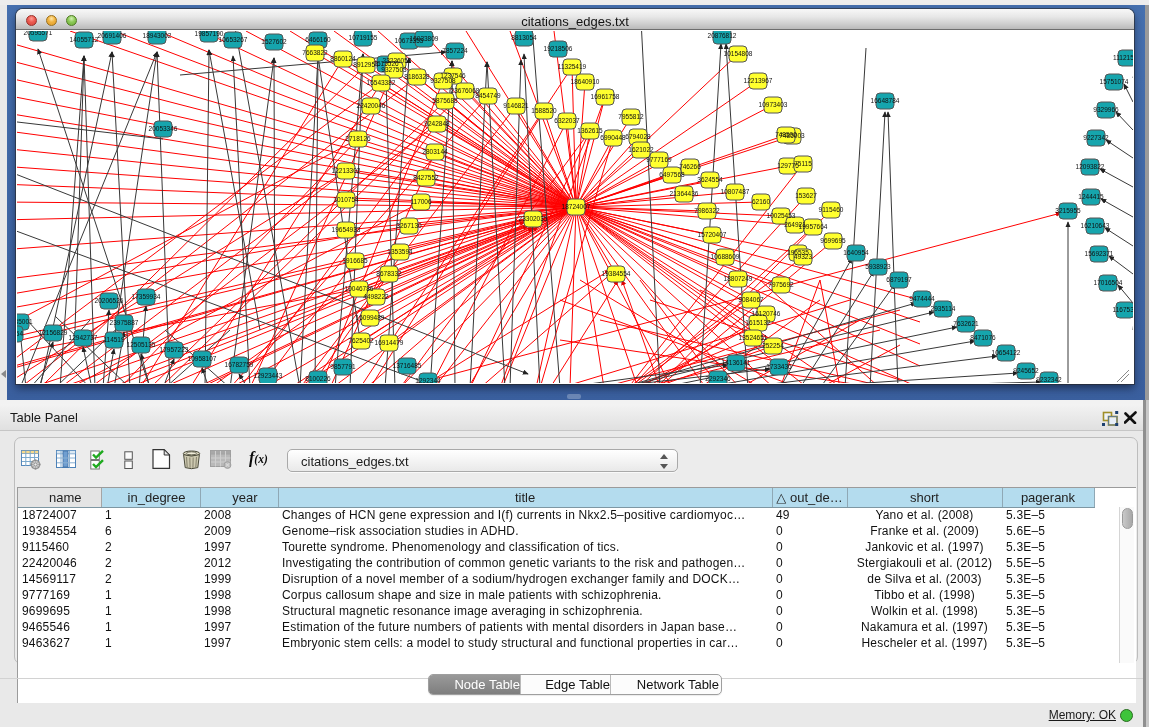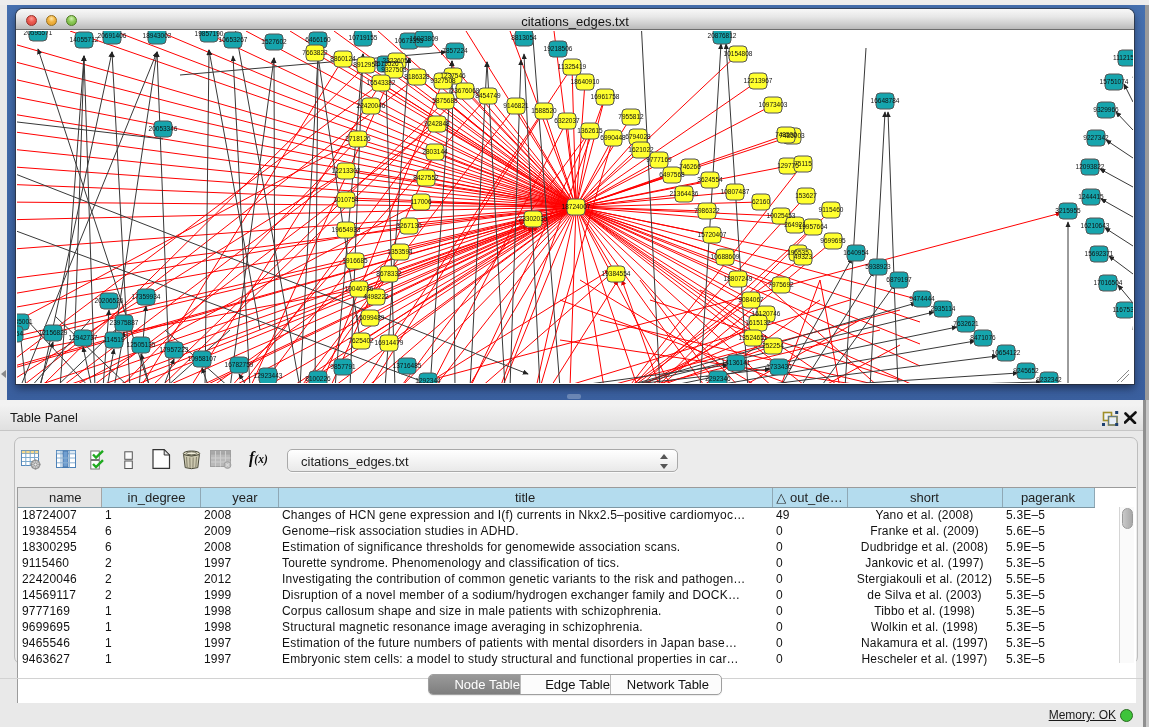--- a/index.html
+++ b/index.html
@@ -761,29 +761,20 @@
 <tr>
           <td>19384554</td>
           <td>6</td>
           <td>2009</td>
           <td>Genome–risk association studies in ADHD.</td>
           <td>0</td>
           <td class="c">Franke et al. (2009)</td>
           <td>5.6E–5</td>
         </tr>
 <tr>
-          <td>18300295</td>
-          <td>6</td>
-          <td>2008</td>
-          <td>Estimation of significance thresholds for genomewide association scans.</td>
-          <td>0</td>
-          <td class="c">Dudbridge et al. (2008)</td>
-          <td>5.9E–5</td>
-        </tr>
-<tr>
           <td>9115460</td>
           <td>2</td>
           <td>1997</td>
           <td>Tourette syndrome. Phenomenology and classification of tics.</td>
           <td>0</td>
           <td class="c">Jankovic et al. (1997)</td>
           <td>5.3E–5</td>
         </tr>
 <tr>
           <td>22420046</td>
@@ -843,19 +834,19 @@
     </table>
 </div>
 <div id="vscroll">
     <div id="vthumb"></div>
   </div>
 
 <div id="tabline"></div>
 <div id="tabs">
   <div class="seg sel" style="left:0;width:91px;">Node Table</div>
   <div class="seg" style="left:91px;width:90px;">Edge Table</div>
-  <div class="seg" style="left:167px;width:113px;">Network Table</div>
+  <div class="seg" style="left:177px;width:113px;">Network Table</div>
   <div class="d" style="left:91px;"></div>
     <div class="d" style="left:181px;"></div>
 </div>
 
 <div id="mem">Memory: OK</div>
 <div id="memdot"></div>
 
 </body></html>

